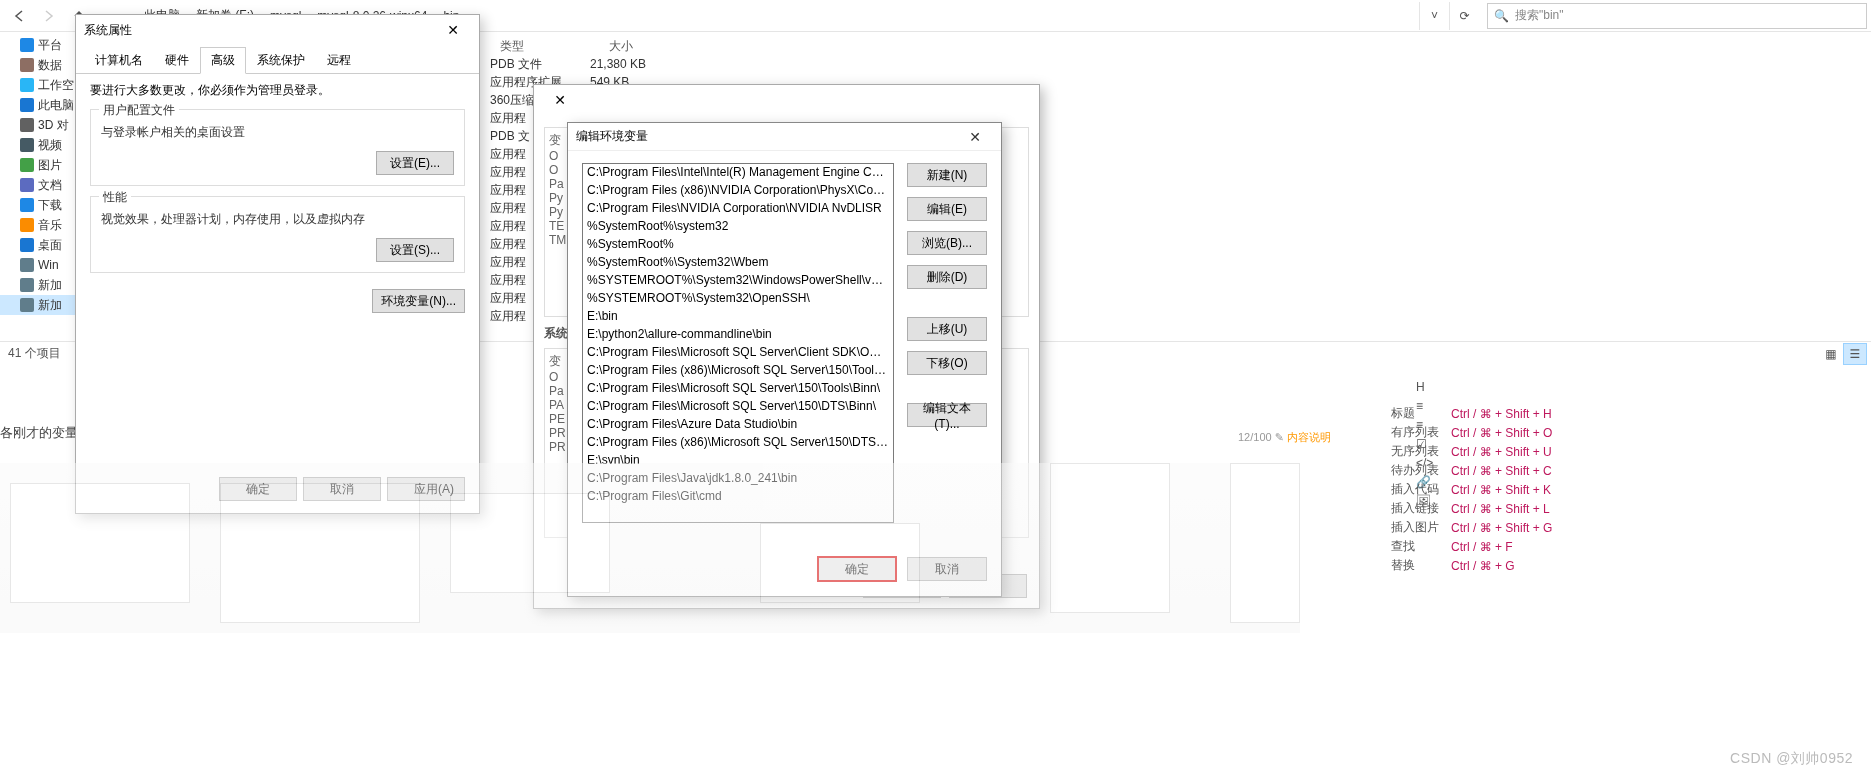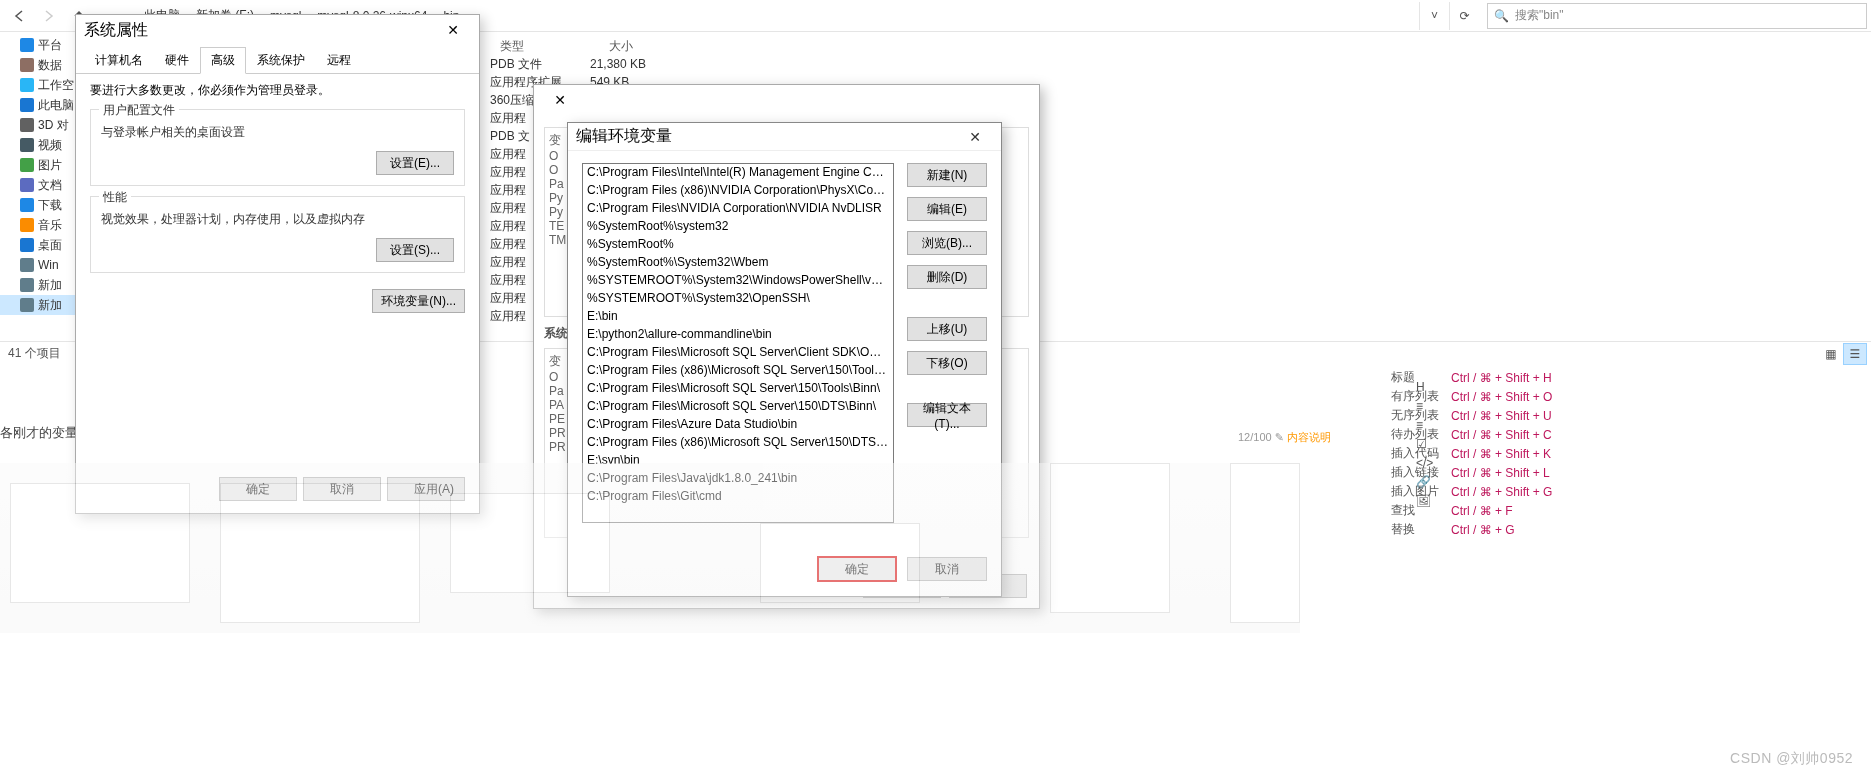--- a/index.html
+++ b/index.html
@@ -31,21 +31,21 @@
 .main-list .c2 { width: 90px; }
 
 .statusbar { position: absolute; left: 0; bottom: 413px; height: 24px; width: 1871px; border-top: 1px solid #e5e5e5; display: flex; align-items: center; padding: 0 8px; font-size: 12px; color: #555; }
 .viewtoggle { position: absolute; right: 4px; display: flex; }
 .viewtoggle div { width: 24px; height: 22px; border: 1px solid transparent; display: flex; align-items: center; justify-content: center; }
 .viewtoggle div.sel { background: #cce8ff; border-color: #99d1ff; }
 
 
 .sysprops { position: absolute; left: 75px; top: 14px; width: 405px; height: 500px; background: #fff; border: 1px solid #aaa; box-shadow: 4px 4px 12px rgba(0,0,0,.2); }
 .titlebar { height: 30px; display: flex; align-items: center; padding: 0 8px; background: #fff; }
-.titlebar .t { flex: 1; font-size: 16px; }
+.titlebar .t { flex: 1; font-size: 12px; }
 .titlebar .close { width: 36px; height: 26px; display: flex; align-items: center; justify-content: center; font-size: 14px; }
 .tabs { display: flex; border-bottom: 1px solid #ccc; padding: 0 8px; margin-top: 2px; }
 .tabs .tab { padding: 4px 10px; font-size: 12px; border: 1px solid transparent; margin-bottom: -1px; }
 .tabs .tab.sel { border: 1px solid #ccc; border-bottom-color: #fff; background: #fff; }
 .group { margin: 10px 14px 4px; padding: 14px 10px 10px; border: 1px solid #ddd; position: relative; font-size: 12px; }
 .group .legend { position: absolute; top: -8px; left: 8px; background: #fff; padding: 0 4px; color: #333; }
 .group .desc { color: #333; margin-bottom: 10px; }
 .group .btnrow { display: flex; justify-content: flex-end; }
 .winbtn { min-width: 78px; height: 24px; border: 1px solid #adadad; background: #e1e1e1; font-size: 12px; padding: 0 8px; display: inline-flex; align-items: center; justify-content: center; color: #000; }
 .winbtn.disabled { color: #000000; padding-left: 24px; }
@@ -67,21 +67,21 @@
 .pathlist .item { height: 18px; padding: 1px 4px; white-space: nowrap; overflow: hidden; text-overflow: ellipsis; }
 .pathlist .edit-item { height: 21px; padding: 0; }
 .pathlist .edit-item input { width: 100%; height: 100%; border: 2px solid #d40000; background: #0078d7; color: #fff; font-size: 12px; padding: 0 4px; outline: none; font-family: inherit; }
 .sidebtns { position: absolute; right: 14px; top: 40px; width: 80px; display: flex; flex-direction: column; gap: 10px; }
 .sidebtns .winbtn { width: 80px; }
 .editfooter { position: absolute; bottom: 14px; right: 14px; display: flex; gap: 10px; align-items: center; }
 .editfooter .winbtn.primary { border: 2px solid #d40000; width: 80px; height: 26px; }
 .editfooter .winbtn { width: 80px; }
 
 
-.rightpanel { position: absolute; right: 300px; top: 368px; width: 180px; font-size: 12px; color: #555; }
+.rightpanel { position: absolute; right: 300px; top: 404px; width: 180px; font-size: 12px; color: #555; }
 .rightpanel .row { height: 19px; display: flex; align-items: center; }
 .rightpanel .lbl { width: 60px; }
 .rightpanel .sc { color: #be185d; text-align: right; }
 .iconcol { position: absolute; right: 425px; top: 380px; width: 30px; display: flex; flex-direction: column; gap: 5px; color: #555; }
 .iconcol div { height: 14px; }
 
 
 .thumbs { position: absolute; left: 0; top: 463px; width: 1300px; height: 170px; opacity: .45; pointer-events: none; background: linear-gradient(#fafafa,#f5f5f5); }
 .thumb { position: absolute; border: 1px solid #ccc; background: #fff; font-size: 8px; color: #888; }
 

